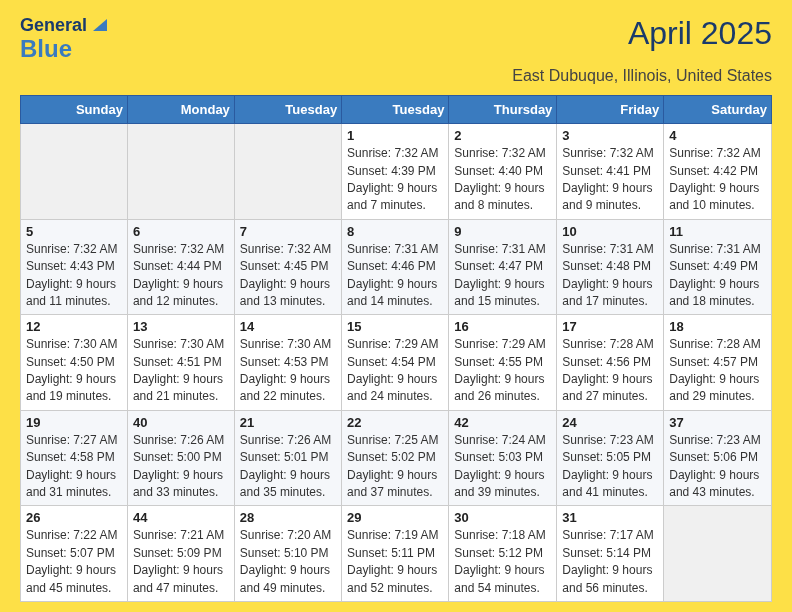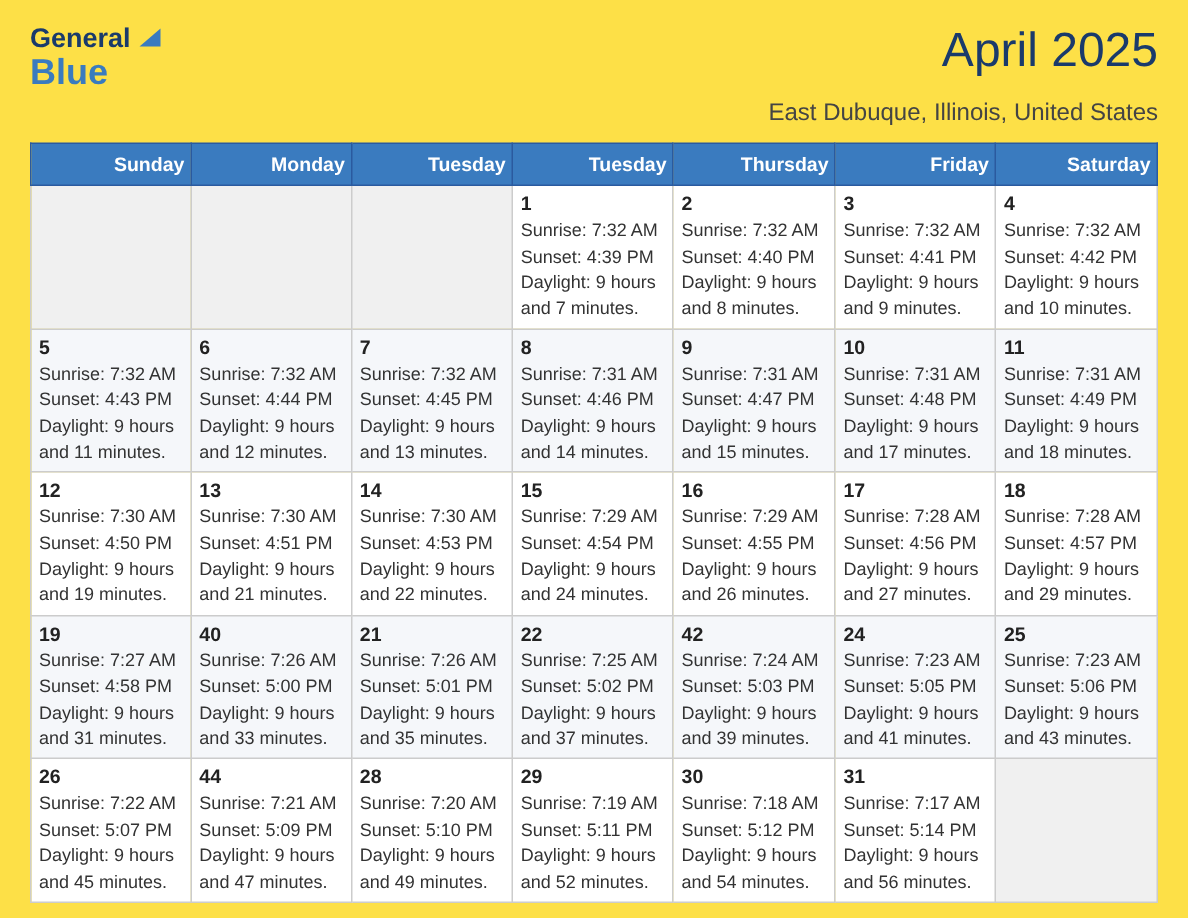--- a/index.html
+++ b/index.html
@@ -223,21 +223,21 @@
           </td>
           <td>
             <div class="day-number">42</div>
             <div class="day-info">Sunrise: 7:24 AM<br>Sunset: 5:03 PM<br>Daylight: 9 hours and 39 minutes.</div>
           </td>
           <td>
             <div class="day-number">24</div>
             <div class="day-info">Sunrise: 7:23 AM<br>Sunset: 5:05 PM<br>Daylight: 9 hours and 41 minutes.</div>
           </td>
           <td>
-            <div class="day-number">25</div>
+            <div class="day-number">37</div>
             <div class="day-info">Sunrise: 7:23 AM<br>Sunset: 5:06 PM<br>Daylight: 9 hours and 43 minutes.</div>
           </td>
         </tr>
         <tr>
           <td>
             <div class="day-number">26</div>
             <div class="day-info">Sunrise: 7:22 AM<br>Sunset: 5:07 PM<br>Daylight: 9 hours and 45 minutes.</div>
           </td>
           <td>
             <div class="day-number">44</div>

